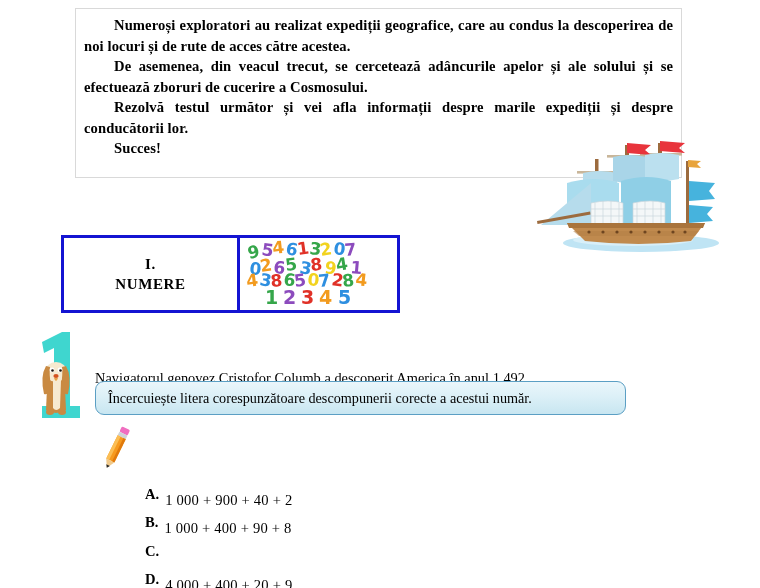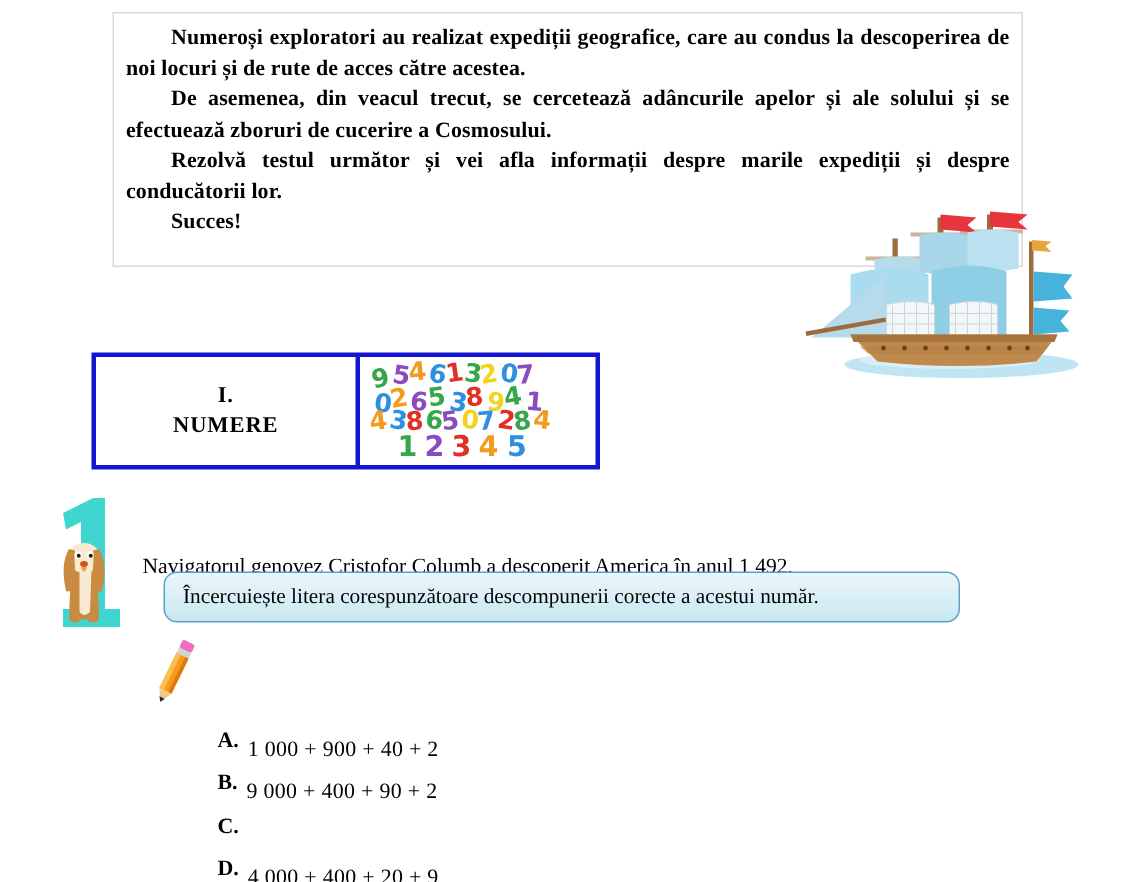--- a/index.html
+++ b/index.html
@@ -105,21 +105,21 @@
     top: 333px;
     width: 560px;
     font-size: 14.4px;
     line-height: 19px;
     margin-top: 36px;
   }
   .q-line { white-space: nowrap; }
 
   .instruction-pill {
     position: absolute;
-    left: 109px;
+    left: 95px;
     top: 381px;
     width: 531px;
     height: 34px;
     box-sizing: border-box;
     border: 1px solid #5b9fc4;
     border-radius: 9px;
     background: linear-gradient(to bottom, #eaf6fb 0%, #dcf0f7 45%, #c8e6f1 100%);
     display: flex;
     align-items: center;
     padding-left: 12px;
@@ -335,21 +335,21 @@
   </svg>
 </div>
 
 <div class="options">
   <div class="option-row">
     <span class="option-letter">A.</span>
     <span class="option-expr">1 000 + 900 + 40 + 2</span>
   </div>
   <div class="option-row">
     <span class="option-letter">B.</span>
-    <span class="option-expr">9 000 + 400 + 90 + 2</span>
+    <span class="option-expr">1 000 + 400 + 90 + 8</span>
   </div>
   <div class="option-row">
     <span class="option-letter">C.</span>
   </div>
   <div class="option-row">
     <span class="option-letter">D.</span>
     <span class="option-expr">4 000 + 400 + 20 + 9</span>
   </div>
 </div>
 

